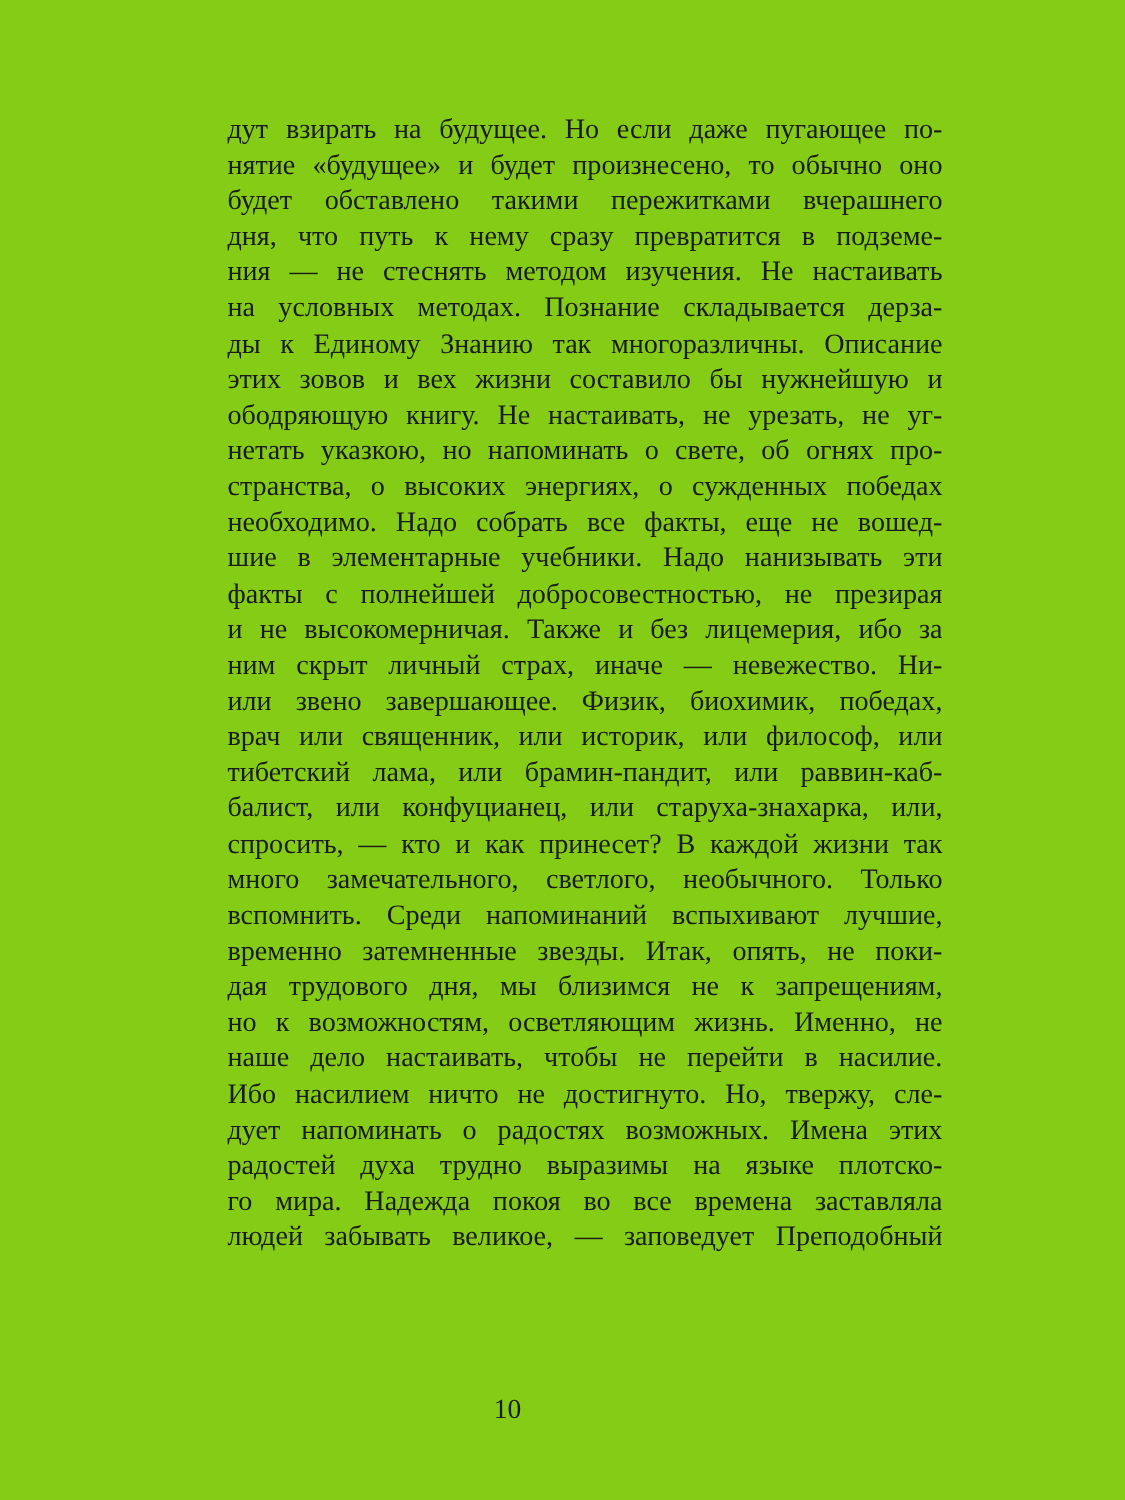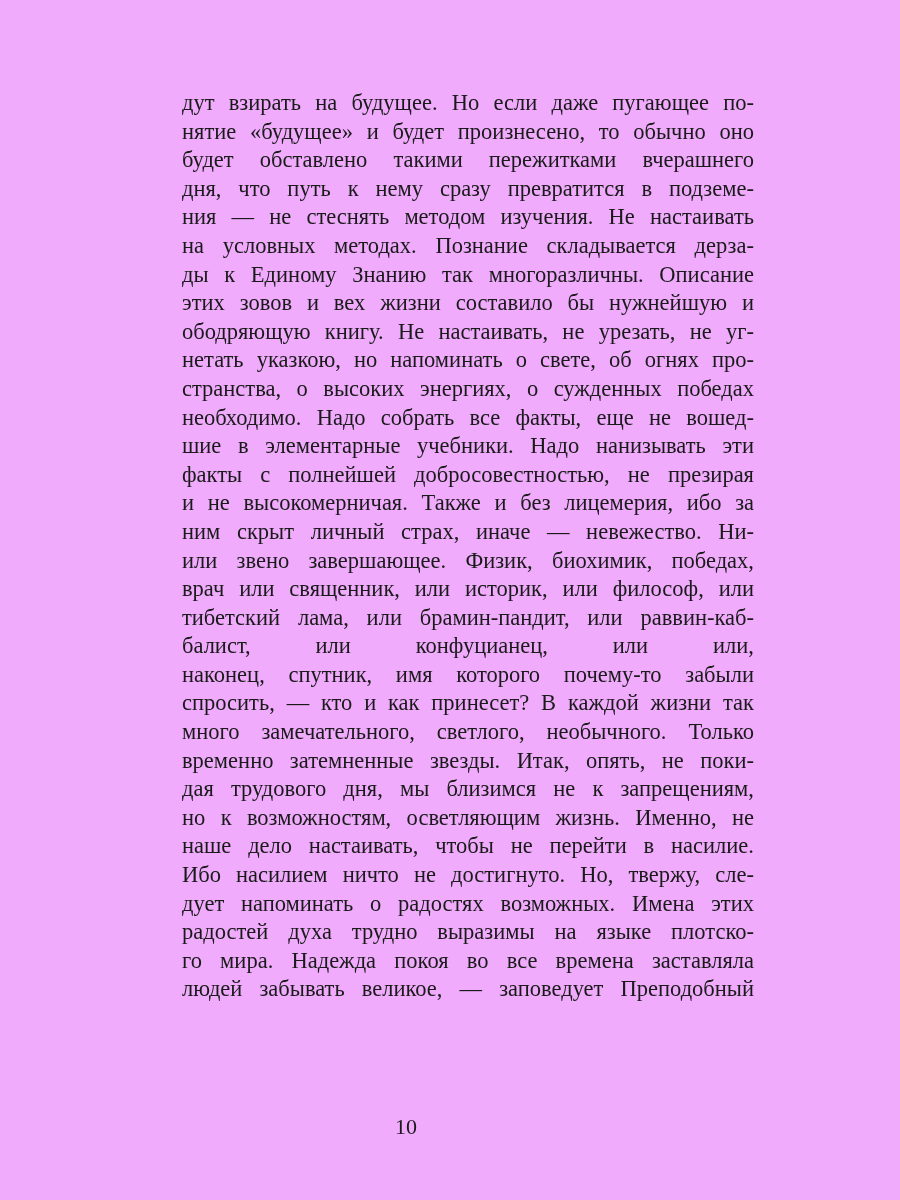--- a/index.html
+++ b/index.html
@@ -12,21 +12,21 @@
       height: 1200px;
       position: relative;
       overflow: hidden;
       font-family: "Liberation Serif", "DejaVu Serif", serif;
       color: #1a1a1a;
     }
     .page {
       position: absolute;
       left: 0; top: 0;
       width: 900px; height: 1200px;
-      background: #f0abfc;
+      background: #84cc16;
     }
     .text-block {
       position: absolute;
       left: 182px;
       top: 89px;
       width: 572px;
     }
     .line {
       display: block;
       height: 28.6px;
@@ -276,31 +276,22 @@
           <span>или</span>
           <span>раввин-каб-</span>
         </div>
       </div>
       <div class="line">
         <div class="line-inner">
           <span>балист,</span>
           <span>или</span>
           <span>конфуцианец,</span>
           <span>или</span>
+          <span>старуха-знахарка,</span>
           <span>или,</span>
-        </div>
-      </div>
-      <div class="line">
-        <div class="line-inner">
-          <span>наконец,</span>
-          <span>спутник,</span>
-          <span>имя</span>
-          <span>которого</span>
-          <span>почему-то</span>
-          <span>забыли</span>
         </div>
       </div>
       <div class="line">
         <div class="line-inner">
           <span>спросить,</span>
           <span>—</span>
           <span>кто</span>
           <span>и</span>
           <span>как</span>
           <span>принесет?</span>
@@ -310,20 +301,29 @@
           <span>так</span>
         </div>
       </div>
       <div class="line">
         <div class="line-inner">
           <span>много</span>
           <span>замечательного,</span>
           <span>светлого,</span>
           <span>необычного.</span>
           <span>Только</span>
+        </div>
+      </div>
+      <div class="line">
+        <div class="line-inner">
+          <span>вспомнить.</span>
+          <span>Среди</span>
+          <span>напоминаний</span>
+          <span>вспыхивают</span>
+          <span>лучшие,</span>
         </div>
       </div>
       <div class="line">
         <div class="line-inner">
           <span>временно</span>
           <span>затемненные</span>
           <span>звезды.</span>
           <span>Итак,</span>
           <span>опять,</span>
           <span>не</span>

